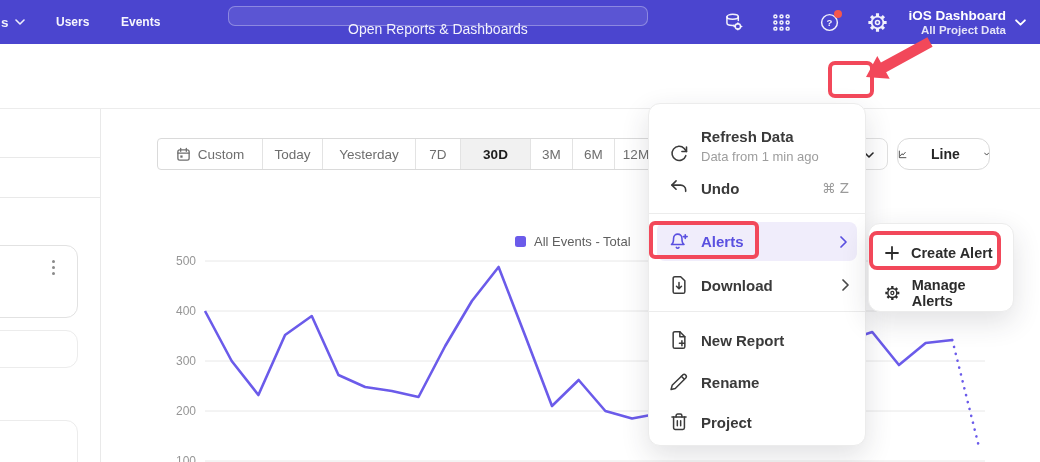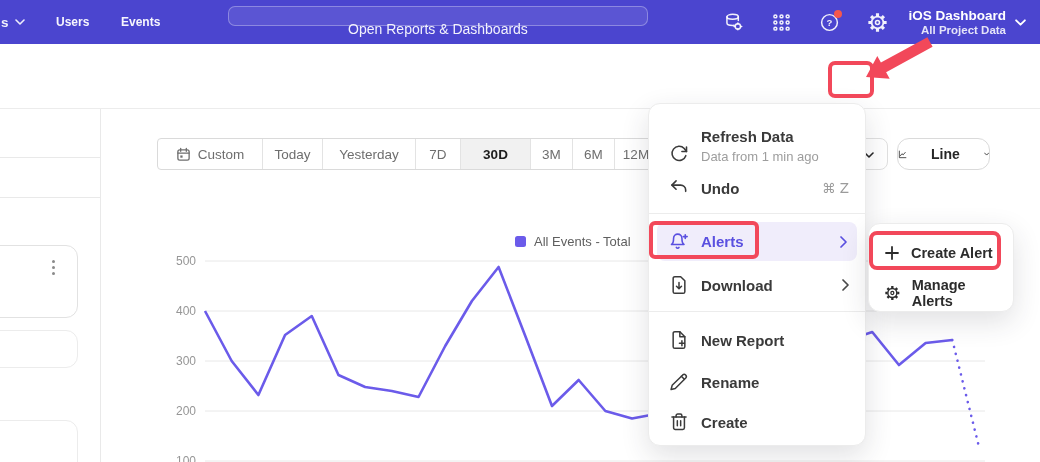--- a/index.html
+++ b/index.html
@@ -359,21 +359,21 @@
       <span class="lbl">Rename</span>
     </div>
 
     <div class="mrow r-delete">
       <svg width="20" height="20" viewBox="0 0 24 24" fill="none" stroke="#3a3a3a" stroke-width="1.8" stroke-linecap="round" stroke-linejoin="round">
           <path d="M3.5 6h17"></path>
           <path d="M18.5 6v13a2 2 0 0 1-2 2h-9a2 2 0 0 1-2-2V6"></path>
           <path d="M8.5 6V4.5a2 2 0 0 1 2-2h3a2 2 0 0 1 2 2V6"></path>
           <path d="M10 10.5v6M14 10.5v6"></path>
         </svg>
-      <span class="lbl">Create</span>
+      <span class="lbl">Project</span>
     </div>
   </div>
 
   <div class="submenu">
     <div class="srow s1">
       <svg width="16" height="16" viewBox="0 0 16 16">
           <path d="M8 2v12M2 8h12" stroke="#2c2c2c" stroke-width="1.8" stroke-linecap="round"></path>
         </svg>
       <span class="lbl">Create Alert</span>
     </div>

